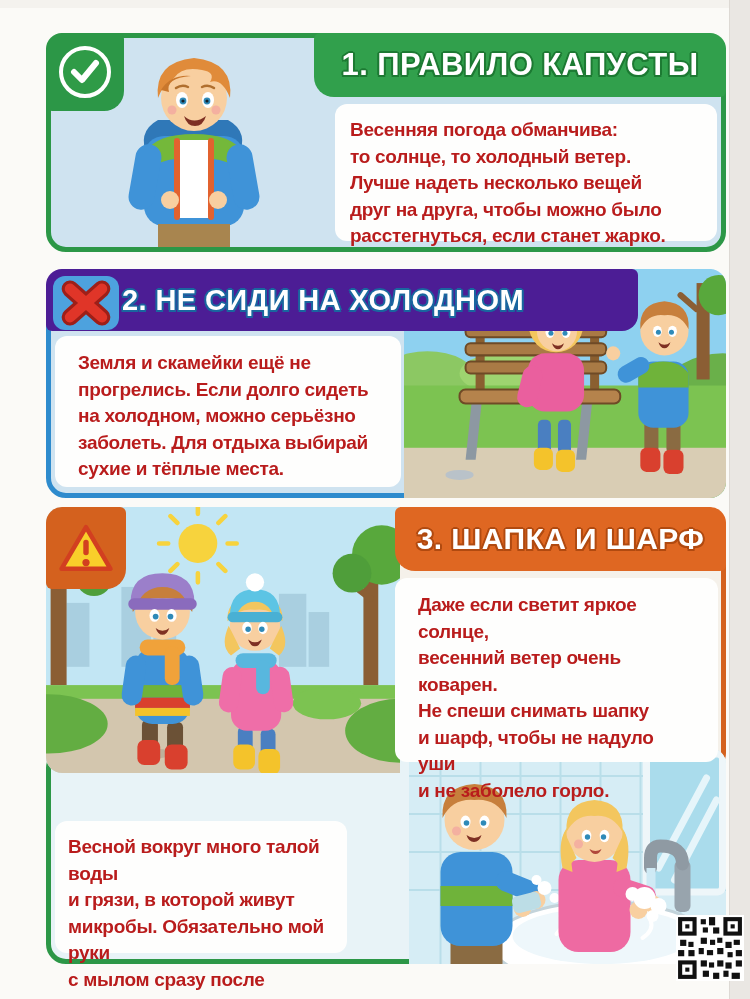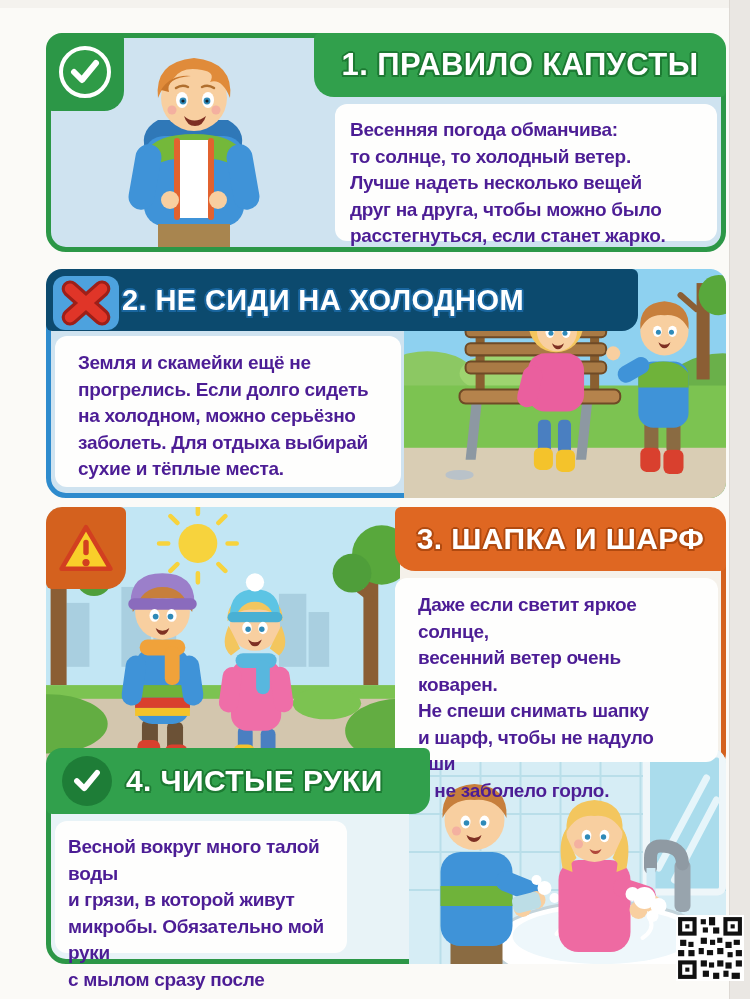--- a/index.html
+++ b/index.html
@@ -17,30 +17,30 @@
 
   .c1{top:33px;height:219px;background:#cfe3f0;border:5px solid #2c9747;}
   .c2{top:269px;height:229px;background:#cfe3f0;border:5px solid #2e8bcd;}
   .c3{top:507px;height:266px;background:#f5f1ea;border:5px solid #d4611e;}
   .c4{top:748px;height:216px;background:#e8f3f7;border:5px solid #2c9747;}
 
   .band{position:absolute;display:flex;align-items:center;justify-content:center;z-index:4;}
   .band .title{font-weight:800;color:#fff;letter-spacing:.4px;white-space:nowrap;}
   .b1{right:-5px;top:-5px;width:412px;height:64px;background:#31a04c;border-radius:6px 16px 6px 20px;}
   .b1 .title{font-size:31px;text-shadow:2px 0 0 #1d7a33,-2px 0 0 #1d7a33,0 2px 0 #1d7a33,0 -2px 0 #1d7a33,1.5px 1.5px 0 #1d7a33,-1.5px -1.5px 0 #1d7a33,1.5px -1.5px 0 #1d7a33,-1.5px 1.5px 0 #1d7a33;}
-  .b2{left:-5px;top:-5px;width:592px;height:62px;background:#0c4a6e;border-radius:16px 6px 16px 6px;justify-content:flex-start;padding-left:76px;box-sizing:border-box;}
+  .b2{left:-5px;top:-5px;width:592px;height:62px;background:#4c1d95;border-radius:16px 6px 16px 6px;justify-content:flex-start;padding-left:76px;box-sizing:border-box;}
   .b2 .title{font-size:29px;text-shadow:2px 0 0 #1a669f,-2px 0 0 #1a669f,0 2px 0 #1a669f,0 -2px 0 #1a669f,1.5px 1.5px 0 #1a669f,-1.5px -1.5px 0 #1a669f,1.5px -1.5px 0 #1a669f,-1.5px 1.5px 0 #1a669f;}
   .b3{left:344px;top:-5px;right:-5px;height:64px;background:#df6722;border-radius:6px 16px 6px 20px;}
   .b3 .title{font-size:30px;text-shadow:2px 0 0 #b14a10,-2px 0 0 #b14a10,0 2px 0 #b14a10,0 -2px 0 #b14a10,1.5px 1.5px 0 #b14a10,-1.5px -1.5px 0 #b14a10,1.5px -1.5px 0 #b14a10,-1.5px 1.5px 0 #b14a10;}
   .b4{left:-5px;top:-5px;width:384px;height:66px;background:#31a04c;border-radius:16px 6px 18px 6px;justify-content:flex-start;padding-left:78px;box-sizing:border-box;}
   .b4 .title{font-size:30px;text-shadow:2px 0 0 #1d7a33,-2px 0 0 #1d7a33,0 2px 0 #1d7a33,0 -2px 0 #1d7a33,1.5px 1.5px 0 #1d7a33,-1.5px -1.5px 0 #1d7a33,1.5px -1.5px 0 #1d7a33,-1.5px 1.5px 0 #1d7a33;}
 
   .panel{position:absolute;background:#fefefd;border-radius:12px;
     font-weight:700;font-size:19px;line-height:26.5px;letter-spacing:-0.3px;
-    color:#4c1d95;white-space:pre-line;z-index:3;box-sizing:border-box;}
+    color:#b91c1c;white-space:pre-line;z-index:3;box-sizing:border-box;}
   .p1{left:284px;top:66px;right:4px;bottom:6px;padding:13px 15px;}
   .p2{left:4px;top:62px;width:346px;bottom:6px;padding:14px 23px;}
   .p3{left:344px;top:66px;right:3px;bottom:6px;padding:14px 23px;}
   .p4{left:4px;top:68px;width:292px;bottom:6px;padding:13px 13px;}
 
   .tab{position:absolute;z-index:5;display:flex;align-items:center;justify-content:center;}
   .t1{left:-5px;top:-5px;width:78px;height:78px;background:#2c9747;border-radius:16px 6px 20px 6px;}
   .t2{left:2px;top:2px;width:66px;height:54px;background:#4da2de;border-radius:12px;z-index:6;}
   .t3{left:-5px;top:-5px;width:80px;height:82px;background:#d4611e;border-radius:16px 6px 20px 6px;}
   .circ-check{width:52px;height:52px;border-radius:50%;background:#2f9b47;border:4px solid #fff;
@@ -343,28 +343,20 @@
         <circle cx="188" cy="86" r="28" fill="#f8cfa0"></circle>
         <path d="M160,84 q-2,-30 28,-32 q30,2 28,32 q-10,-18 -28,-16 q-18,-2 -28,16z" fill="#f3c65e"></path>
         <path d="M158,84 q-8,22 4,34 l8,-8 M218,84 q8,22 -4,34 l-8,-8" fill="#f3c65e"></path>
         <ellipse cx="180" cy="88" rx="4.8" ry="6.2" fill="#fff"></ellipse>
         <ellipse cx="198" cy="88" rx="4.8" ry="6.2" fill="#fff"></ellipse>
         <circle cx="181" cy="89" r="2.7" fill="#2f8ab8"></circle>
         <circle cx="197" cy="89" r="2.7" fill="#2f8ab8"></circle>
         <path d="M183,101 q6,4 12,0 q-2,5 -6,5 q-4,0 -6,-5" fill="#b0483c"></path>
         <circle cx="172" cy="96" r="4.5" fill="#f2a7a0" opacity=".8"></circle>
       </svg>
-    </div>
-    <div class="band b4">
-      <div class="circ-check-dark">
-        <svg width="28" height="24" viewBox="0 0 30 26">
-            <path d="M4,13 L12,21 L26,4" stroke="#fff" stroke-width="6" fill="none" stroke-linecap="round" stroke-linejoin="round"></path>
-          </svg>
-      </div>
-      <span class="title">4. ЧИСТЫЕ РУКИ</span>
     </div>
     <div class="panel p4">Весной вокруг много талой воды
 и грязи, в которой живут
 микробы. Обязательно мой руки
 с мылом сразу после
 возвращения с улицы!</div>
   </div>
 </div>
 
 <div class="qr">

